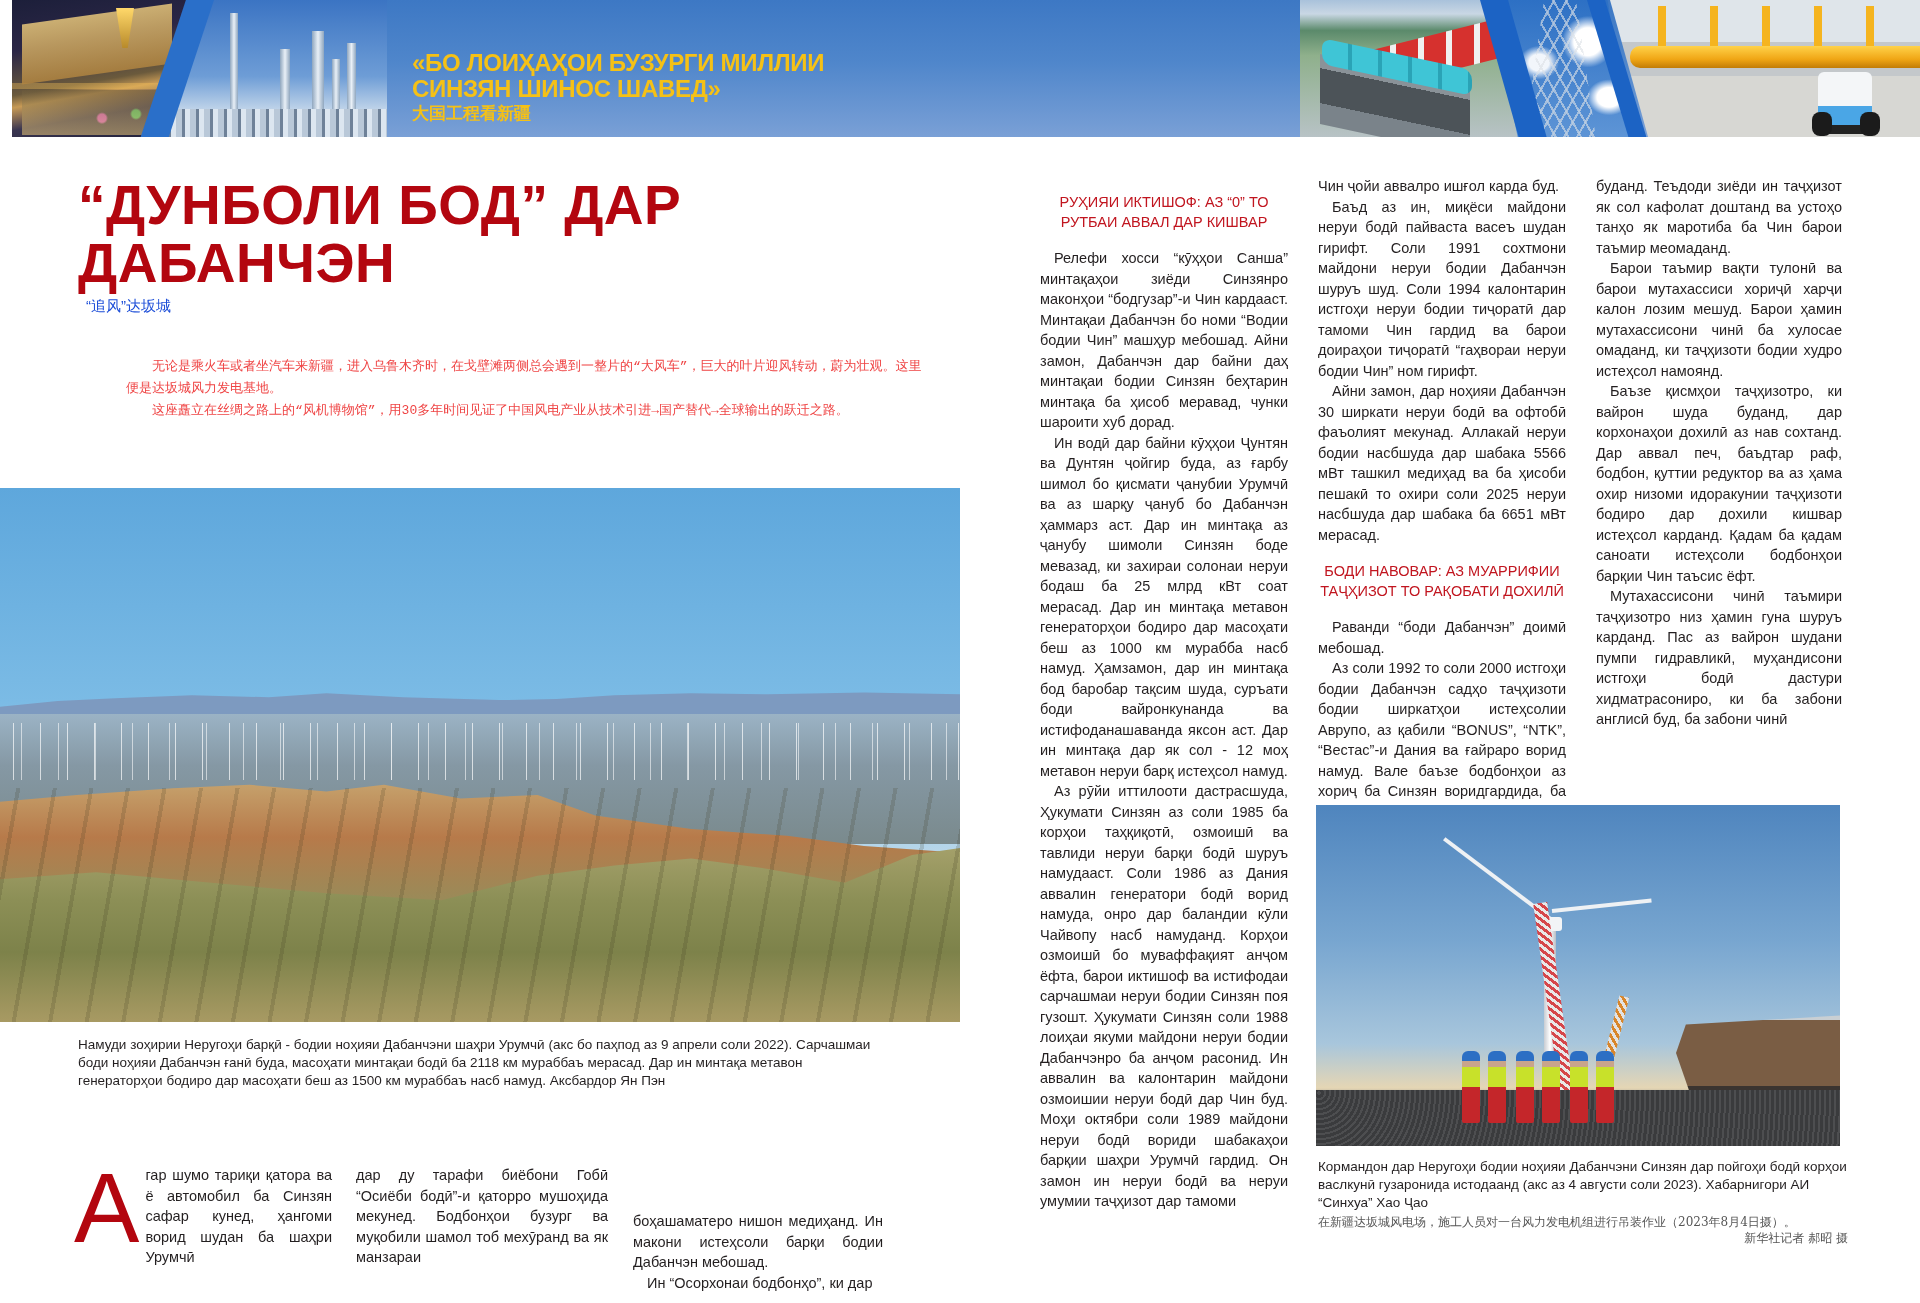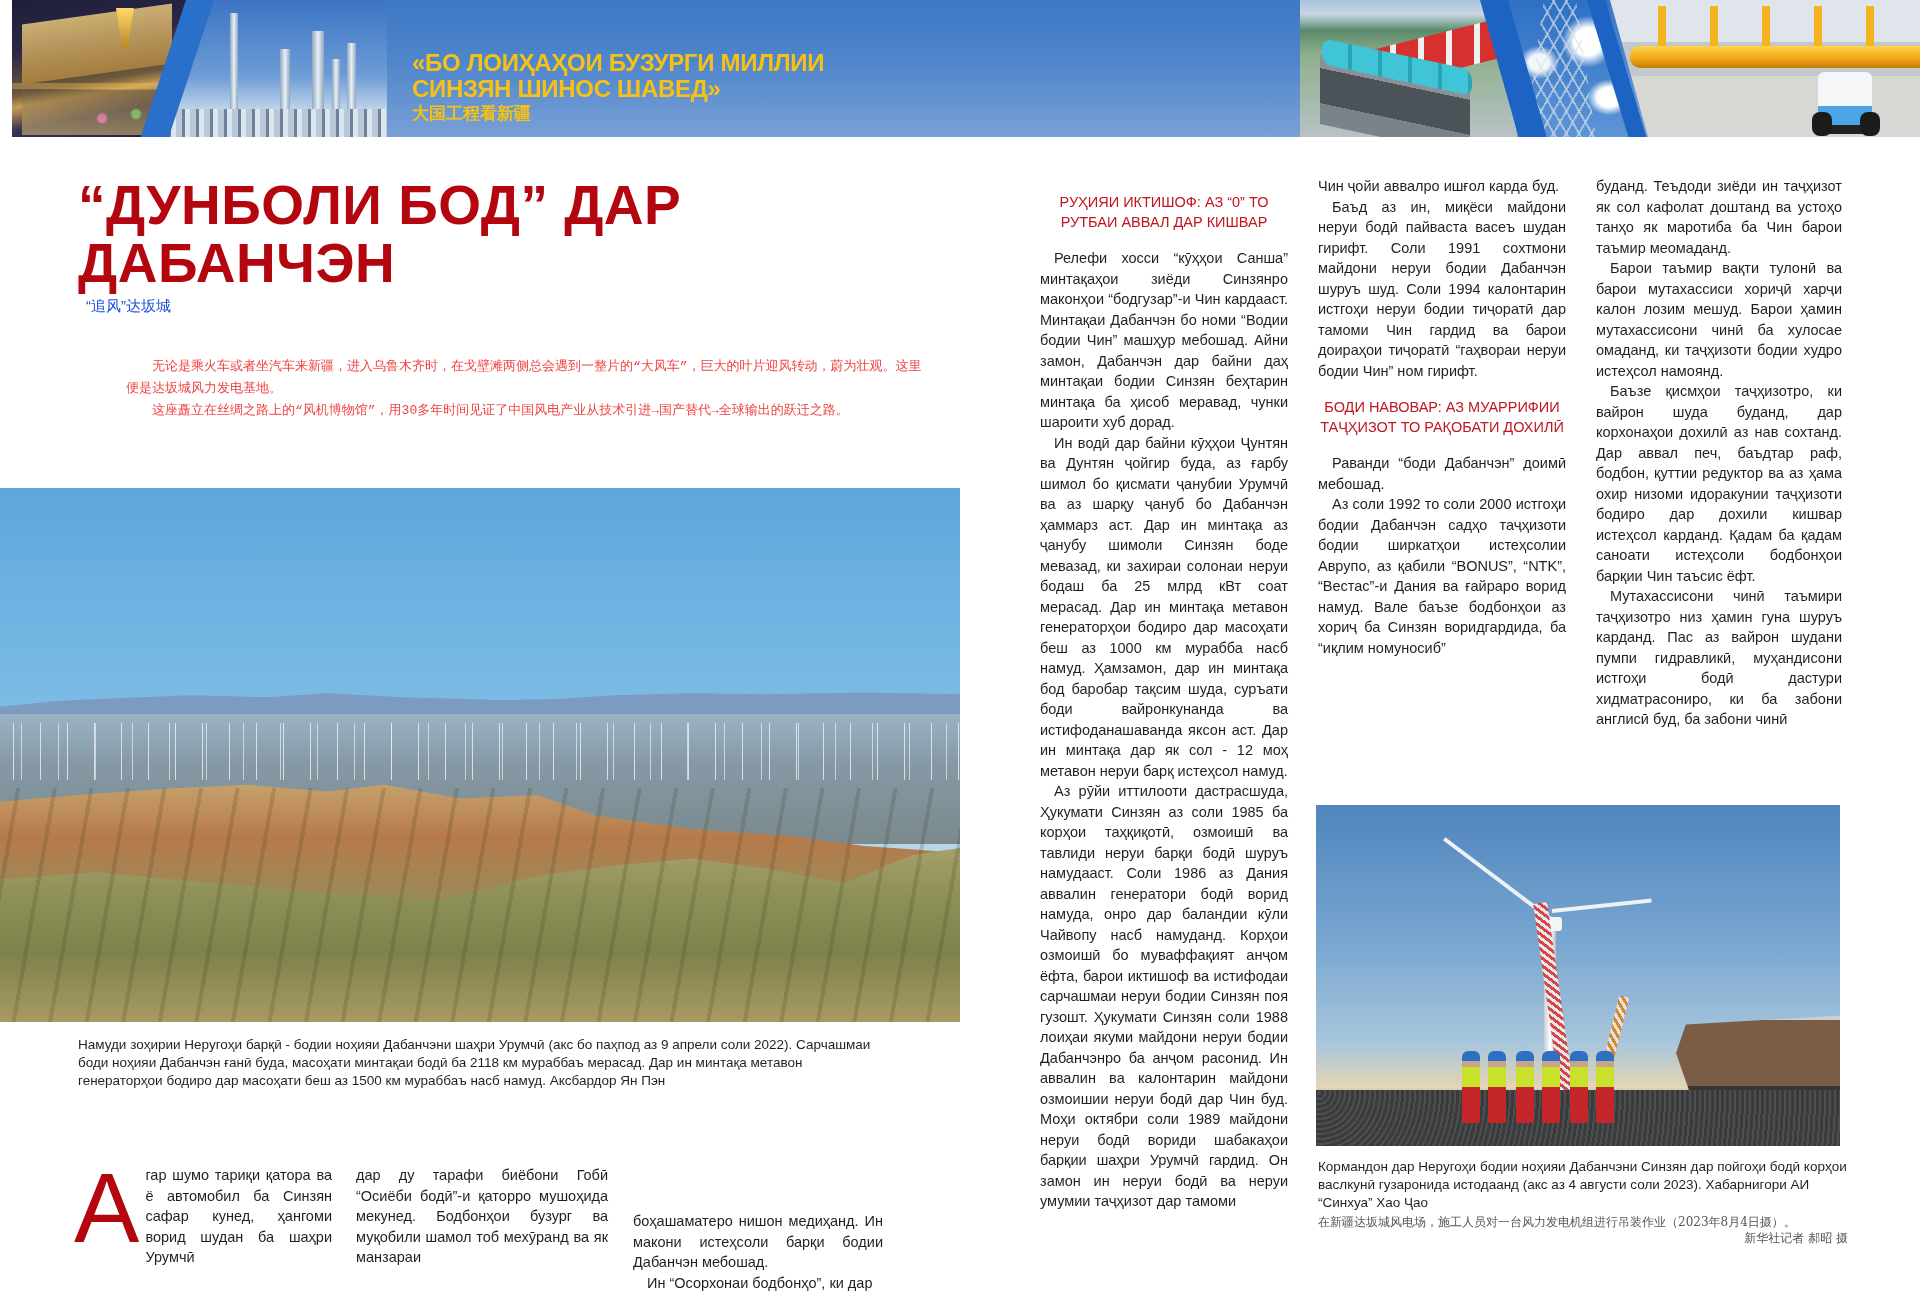--- a/index.html
+++ b/index.html
@@ -233,20 +233,21 @@
 <div class="body-col col-r1">
   <h3>РУҲИЯИ ИКТИШОФ: АЗ “0” ТО РУТБАИ АВВАЛ ДАР КИШВАР</h3>
   <p>Релефи хосси “кӯҳҳои Санша” минтақаҳои зиёди Синзянро маконҳои “бодгузар”-и Чин кардааст. Минтақаи Дабанчэн бо номи “Водии бодии Чин” машҳур мебошад. Айни замон, Дабанчэн дар байни даҳ минтақаи бодии Синзян беҳтарин минтақа ба ҳисоб меравад, чунки шароити хуб дорад.</p>
   <p>Ин водӣ дар байни кӯҳҳои Ҷунтян ва Дунтян ҷойгир буда, аз ғарбу шимол бо қисмати ҷанубии Урумчӣ ва аз шарқу ҷануб бо Дабанчэн ҳаммарз аст. Дар ин минтақа аз ҷанубу шимоли Синзян боде мевазад, ки захираи солонаи неруи бодаш ба 25 млрд кВт соат мерасад. Дар ин минтақа метавон генераторҳои бодиро дар масоҳати беш аз 1000 км мурабба насб намуд. Ҳамзамон, дар ин минтақа бод баробар тақсим шуда, суръати боди вайронкунанда ва истифоданашаванда яксон аст. Дар ин минтақа дар як сол - 12 моҳ метавон неруи барқ истеҳсол намуд.</p>
   <p>Аз рӯйи иттилооти дастрасшуда, Ҳукумати Синзян аз соли 1985 ба корҳои таҳқиқотӣ, озмоишӣ ва тавлиди неруи барқи бодӣ шуруъ намудааст. Соли 1986 аз Дания аввалин генератори бодӣ ворид намуда, онро дар баландии кӯли Чайвопу насб намуданд. Корҳои озмоишӣ бо муваффақият анҷом ёфта, барои иктишоф ва истифодаи сарчашмаи неруи бодии Синзян поя гузошт. Ҳукумати Синзян соли 1988 лоиҳаи якуми майдони неруи бодии Дабанчэнро ба анҷом расонид. Ин аввалин ва калонтарин майдони озмоишии неруи бодӣ дар Чин буд. Моҳи октябри соли 1989 майдони неруи бодӣ вориди шабакаҳои барқии шаҳри Урумчӣ гардид. Он замон ин неруи бодӣ ва неруи умумии таҷҳизот дар тамоми</p>
 </div>
 
 <div class="body-col col-r2">
   <p class="noindent">Чин ҷойи аввалро ишғол карда буд.</p>
   <p>Баъд аз ин, миқёси майдони неруи бодӣ пайваста васеъ шудан гирифт. Соли 1991 сохтмони майдони неруи бодии Дабанчэн шуруъ шуд. Соли 1994 калонтарин истгоҳи неруи бодии тиҷоратӣ дар тамоми Чин гардид ва барои доираҳои тиҷоратӣ “гаҳвораи неруи бодии Чин” ном гирифт.</p>
+  <p>Айни замон, дар ноҳияи Дабанчэн 30 ширкати неруи бодӣ ва офтобӣ фаъолият мекунад. Аллакай неруи бодии насбшуда дар шабака 5566 мВт ташкил медиҳад ва ба ҳисоби пешакӣ то охири соли 2025 неруи насбшуда дар шабака ба 6651 мВт мерасад.</p>
   <h3>БОДИ НАВОВАР: АЗ МУАРРИФИИ ТАҶҲИЗОТ ТО РАҚОБАТИ ДОХИЛӢ</h3>
   <p>Раванди “боди Дабанчэн” доимӣ мебошад.</p>
   <p>Аз соли 1992 то соли 2000 истгоҳи бодии Дабанчэн садҳо таҷҳизоти бодии ширкатҳои истеҳсолии Аврупо, аз қабили “BONUS”, “NTK”, “Вестас”-и Дания ва ғайраро ворид намуд. Вале баъзе бодбонҳои аз хориҷ ба Синзян воридгардида, ба “иқлим номуносиб”</p>
 </div>
 
 <div class="body-col col-r3">
   <p class="noindent">буданд. Теъдоди зиёди ин таҷҳизот як сол кафолат доштанд ва устоҳо танҳо як маротиба ба Чин барои таъмир меомаданд.</p>
   <p>Барои таъмир вақти тулонӣ ва барои мутахассиси хориҷӣ харҷи калон лозим мешуд. Барои ҳамин мутахассисони чинӣ ба хулосае омаданд, ки таҷҳизоти бодии худро истеҳсол намоянд.</p>
   <p>Баъзе қисмҳои таҷҳизотро, ки вайрон шуда буданд, дар корхонаҳои дохилӣ аз нав сохтанд. Дар аввал печ, баъдтар раф, бодбон, қуттии редуктор ва аз ҳама охир низоми идоракунии таҷҳизоти бодиро дар дохили кишвар истеҳсол карданд. Қадам ба қадам саноати истеҳсоли бодбонҳои барқии Чин таъсис ёфт.</p>
   <p>Мутахассисони чинӣ таъмири таҷҳизотро низ ҳамин гуна шуруъ карданд. Пас аз вайрон шудани пумпи гидравликӣ, муҳандисони истгоҳи бодӣ дастури хидматрасониро, ки ба забони англисӣ буд, ба забони чинӣ</p>

